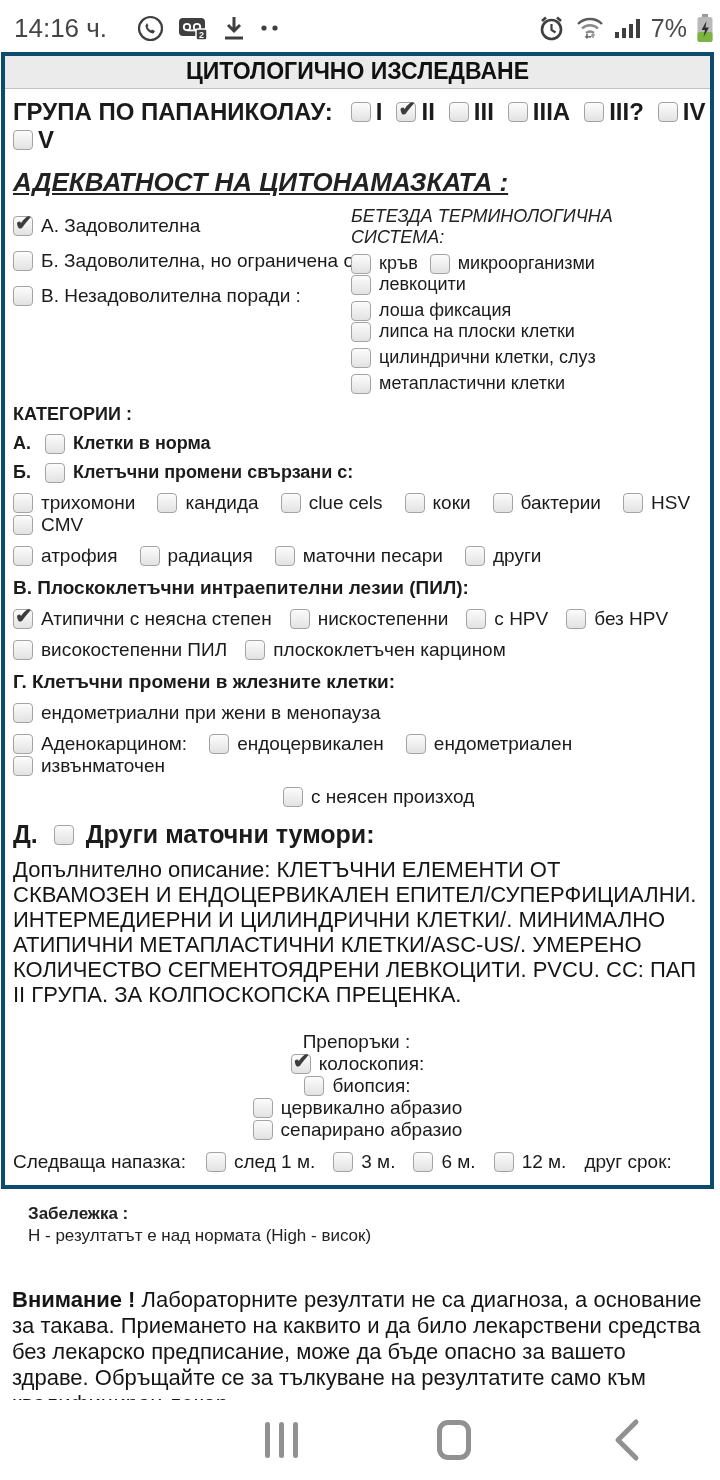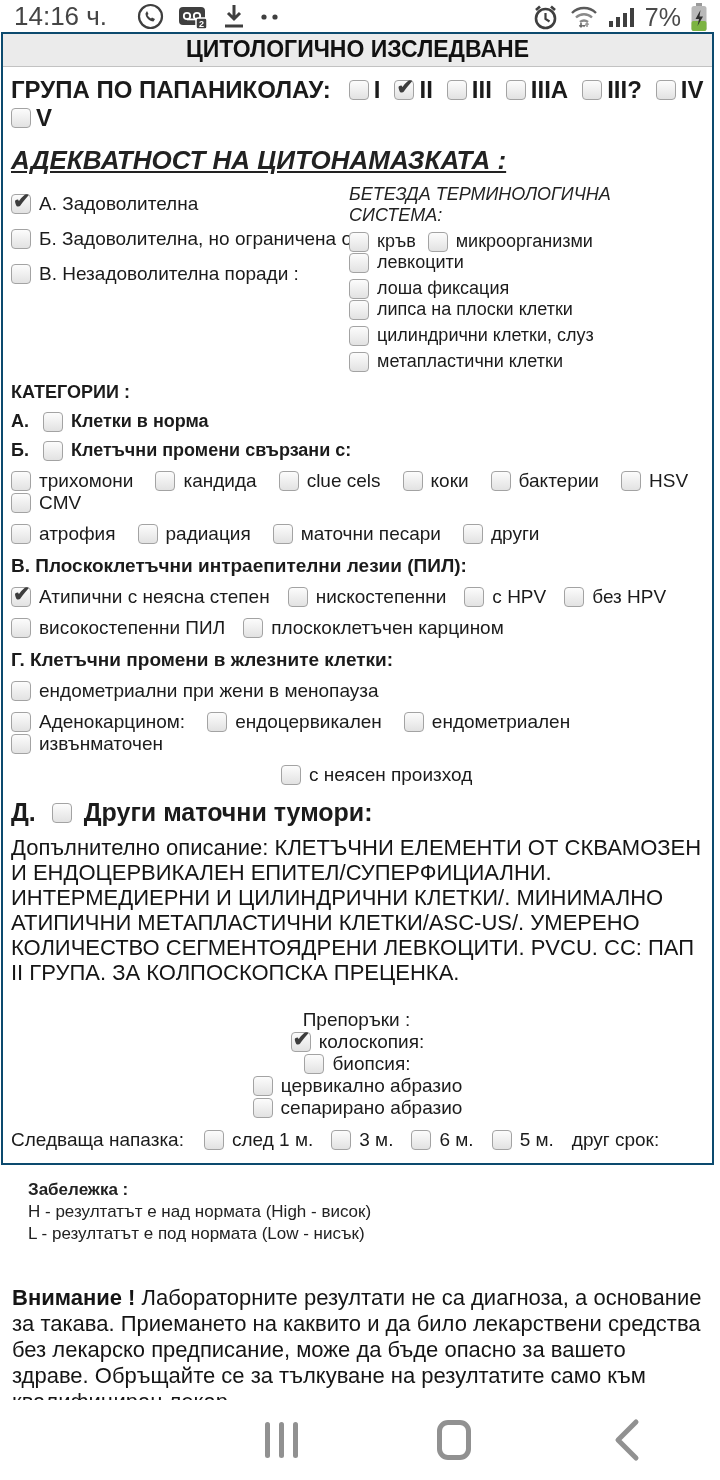--- a/index.html
+++ b/index.html
@@ -8,36 +8,36 @@
     height: 1480px;
     position: relative;
     background: #ffffff;
     font-family: "Liberation Sans", sans-serif;
     color: #1b1b1b;
     overflow: hidden;
   }
 
   
   .statusbar {
-    height: 32px;
+    height: 52px;
     display: flex;
-    align-items: flex-end;
-    padding: 4px 12px 0 14px;
+    align-items: center;
+    padding: 4px 6px 0 14px;
     color: #3f3f3f;
   }
   .sb-time { font-size: 26px; color: #454545; margin-right: 16px; white-space: nowrap; }
   .sb-left { display: flex; align-items: center; gap: 14px; flex: 1; }
   .sb-right { display: flex; align-items: center; gap: 9px; }
   .sb-pct { font-size: 25px; color: #4a4a4a; }
   .sb-ic { display: inline-flex; align-items: center; }
 
   
   .form-box {
     margin: 0 6px 0 1px;
-    border: 2px solid #0c4a6e;
+    border: 4px solid #0c4a6e;
     background: #fff;
   }
   .title-bar {
     background: #ebebeb;
     border-bottom: 1px solid #c2c2c2;
     text-align: center;
     font-weight: bold;
     font-size: 23px;
     padding: 2px 0 3px 0;
     color: #111;
@@ -471,30 +471,29 @@
     <span class="ci">
         <span class="cb"></span>
         <span class="lb">3 м.</span>
       </span>
     <span class="ci">
         <span class="cb"></span>
         <span class="lb">6 м.</span>
       </span>
     <span class="ci">
         <span class="cb"></span>
-        <span class="lb">5 м.</span>
+        <span class="lb">12 м.</span>
       </span>
     <span>друг срок:</span>
   </div>
 </div>
 
 <div class="note">
   <div class="note-h">Забележка :</div>
   <div>H - резултатът е над нормата (High - висок)</div>
-  <div>L - резултатът е под нормата (Low - нисък)</div>
 </div>
 
 <div class="warning"><b>Внимание !</b><span> Лабораторните резултати не са диагноза, а основание за такава. Приемането на каквито и да било лекарствени средства без лекарско предписание, може да бъде опасно за вашето здраве. Обръщайте се за тълкуване на резултатите само към квалифициран лекар.</span></div>
 
 <div class="doctor">
   <div class="doc-label">Лабораторен лекар :</div>
   <div>ЯВОР ТОШЕВ</div>
 </div>
 
 <div class="navbar">

